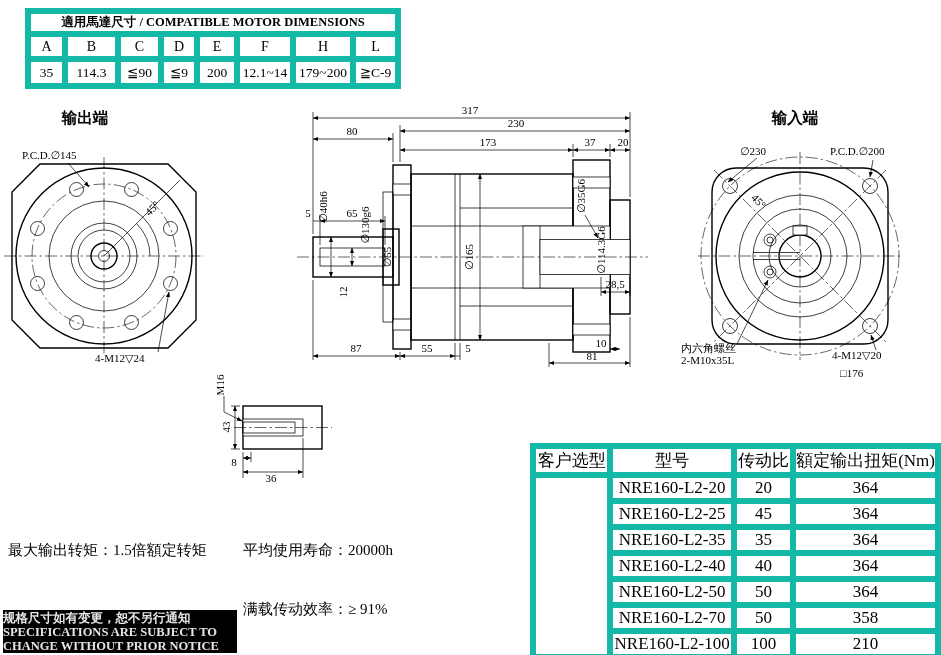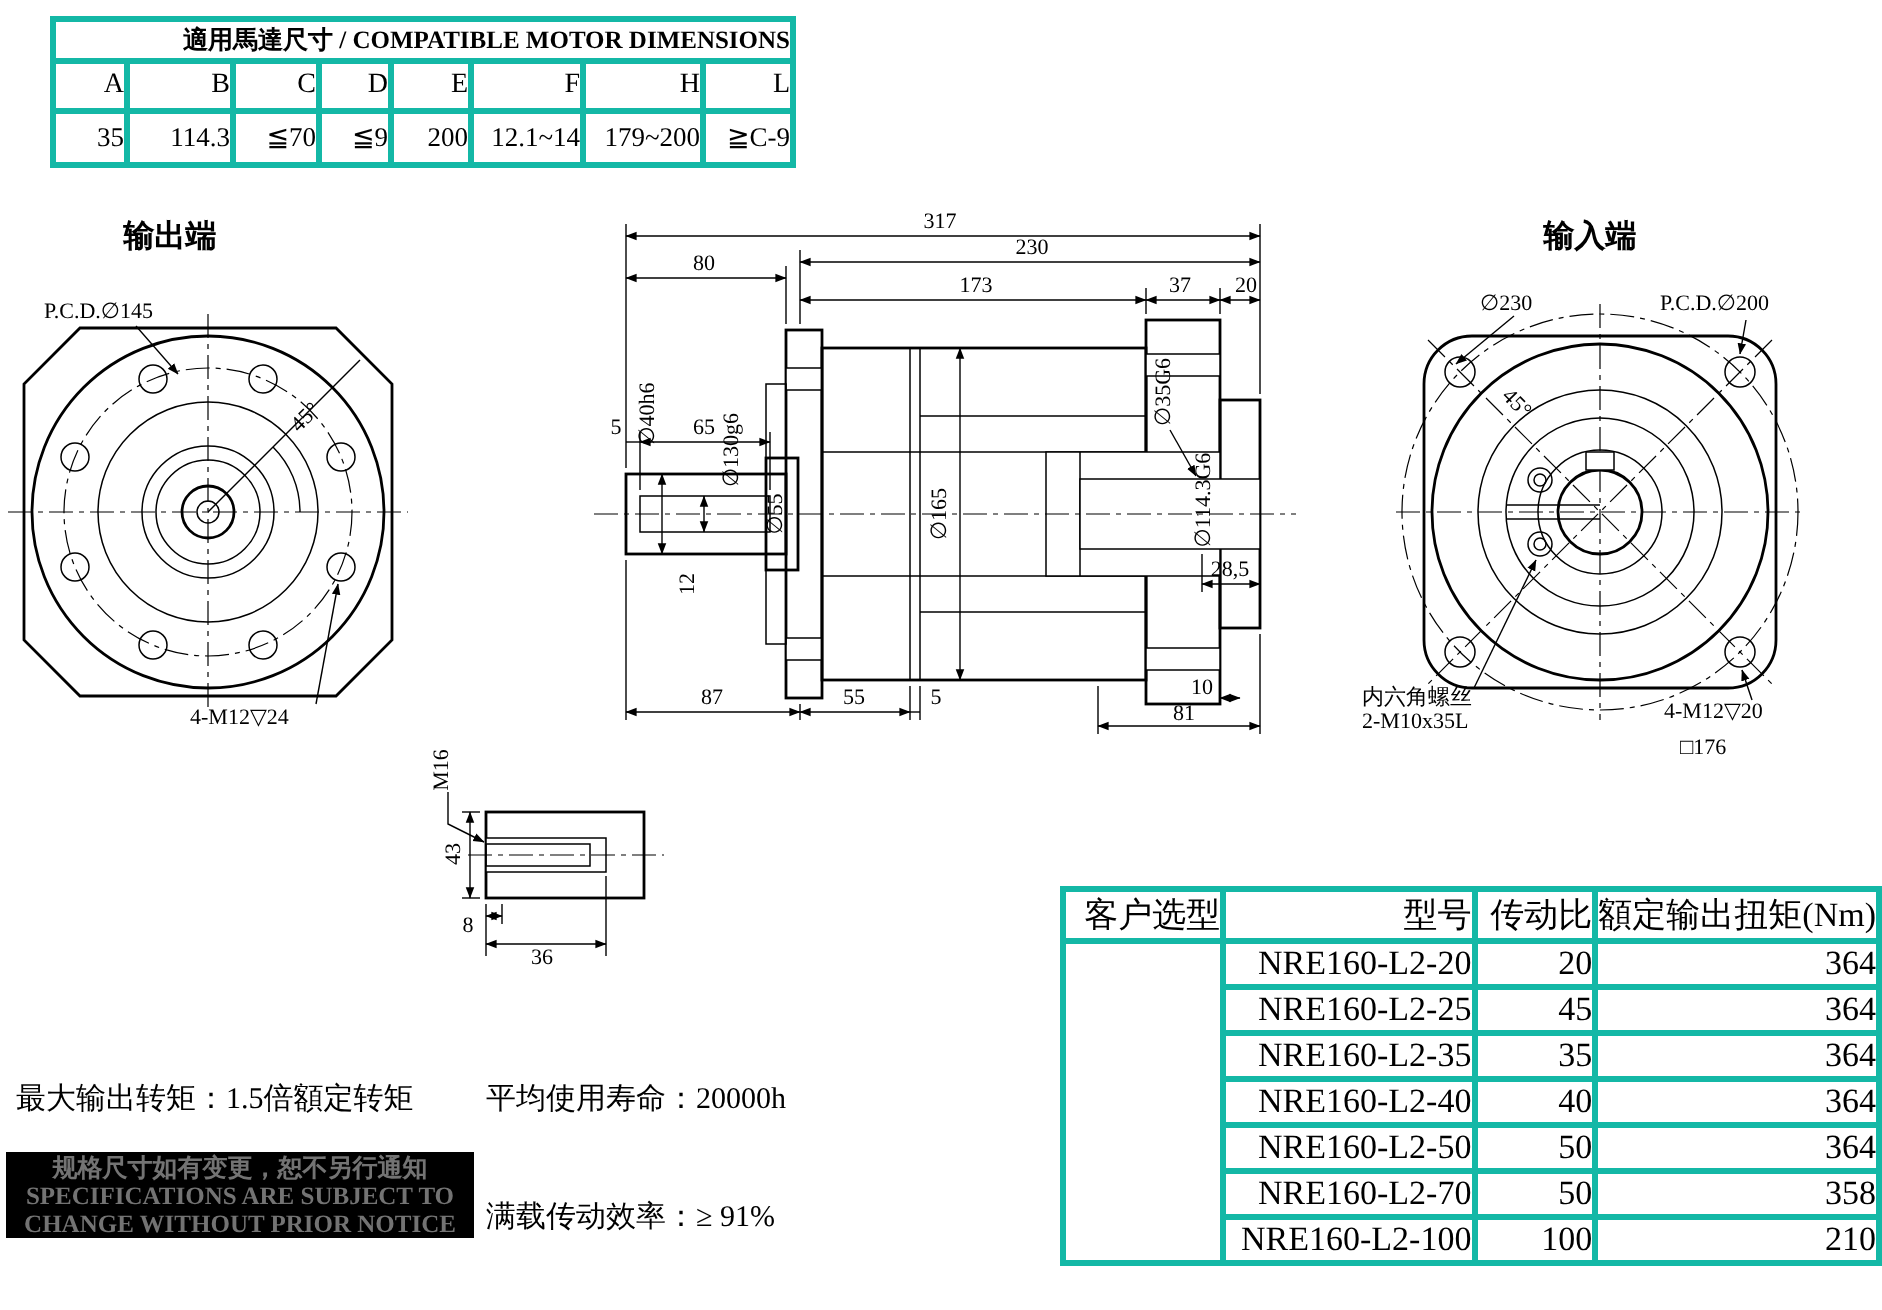--- a/index.html
+++ b/index.html
@@ -1,35 +1,35 @@
 <!DOCTYPE html>
 <html><head>
 <meta charset="utf-8">
 <style>
   *{box-sizing:border-box}
   body{margin:0;background:#9a9a9a}
   .sheet{position:relative;width:941px;height:655px;background:#fff;color:#000;
          font-family:"Liberation Serif","DejaVu Sans",serif;overflow:hidden}
   svg{position:absolute;left:0;top:0}
   table{border-collapse:collapse;table-layout:fixed}
-  td,th{border:3px solid #14b8a6;text-align:right;padding:0;white-space:nowrap;overflow:hidden;font-weight:normal}
+  td,th{border:6px solid #14b8a6;text-align:center;padding:0;white-space:nowrap;overflow:hidden;font-weight:normal}
   .motor{position:absolute;left:25px;top:8px;font-size:13.5px}
   .motor .ttl{font-weight:bold;font-size:12.5px;height:21px}
   .motor th{height:25px;font-size:14px}
   .motor td{height:27px}
   .sel{position:absolute;left:530px;top:443px;font-size:17px}
   .sel th{height:22px}
   .sel td{height:19px}
   .tb{position:absolute;left:370px;top:600px;font-size:14.5px}
   .tb td{height:27px}
   .tb .lab{font-weight:bold}
   .tb .brand{font-size:27px;letter-spacing:1px;border-right:2px solid #000;border-bottom:2px solid #000}
   .specs{position:absolute;top:502px;font-size:15px;line-height:19.5px;white-space:pre}
-  .notice{position:absolute;left:3px;top:576px;width:234px;height:43px;background:#000;color:#737373;
-          text-align:center;font-weight:bold;font-size:12.5px;line-height:14px;padding-top:1px}
+  .notice{position:absolute;left:3px;top:610px;width:234px;height:43px;background:#000;color:#e5e5e5;
+          font-weight:bold;font-size:12.5px;line-height:14px;padding-top:1px}
   
   .tk{fill:none;stroke:#000;stroke-width:1.4}
   .tn{fill:none;stroke:#000;stroke-width:0.75}
   .dm{fill:none;stroke:#000;stroke-width:0.7}
   .cl{fill:none;stroke:#000;stroke-width:0.6;stroke-dasharray:12 3 2.5 3}
   .wh{fill:#fff;stroke:#000;stroke-width:0.75}
   svg text{fill:#000;font:11px "Liberation Serif","DejaVu Sans",serif}
   svg text.big{font:bold 15.5px "Liberation Serif","DejaVu Sans",serif}
 </style>
 </head>
@@ -253,21 +253,21 @@
     <th>C</th>
     <th>D</th>
     <th>E</th>
     <th>F</th>
     <th>H</th>
     <th>L</th>
   </tr>
   <tr>
     <td>35</td>
     <td>114.3</td>
-    <td>≦70</td>
+    <td>≦90</td>
     <td>≦9</td>
     <td>200</td>
     <td>12.1~14</td>
     <td>179~200</td>
     <td>≧C-9</td>
   </tr>
 </tbody>
     </table>
 
 <div class="specs" style="left:8px">

